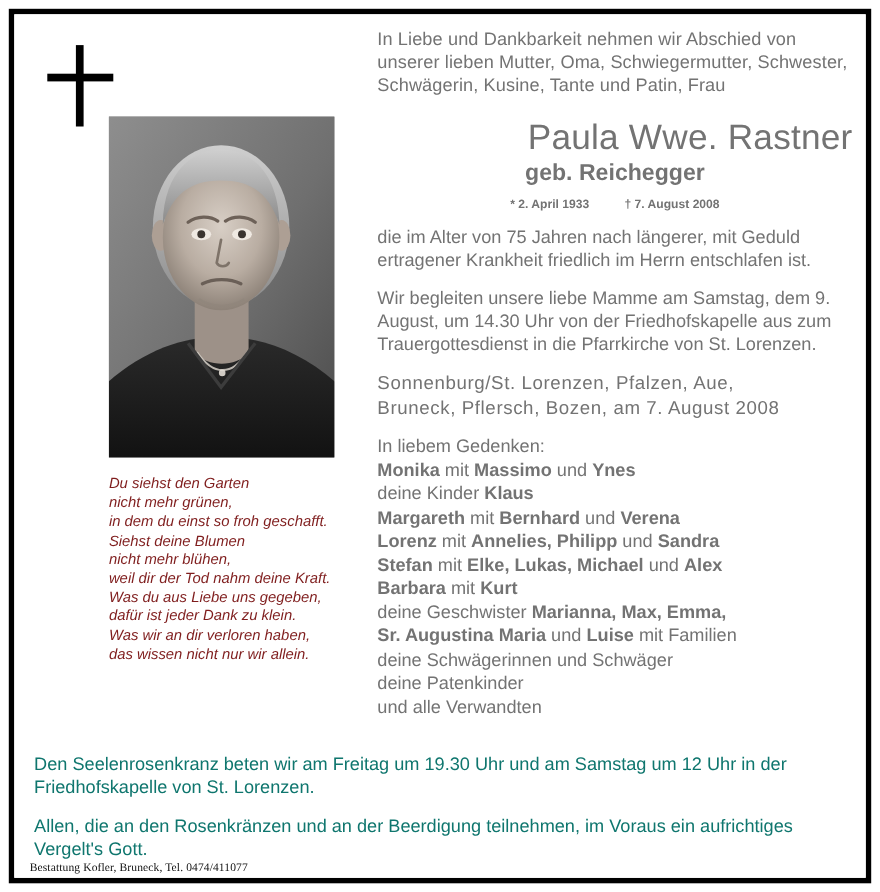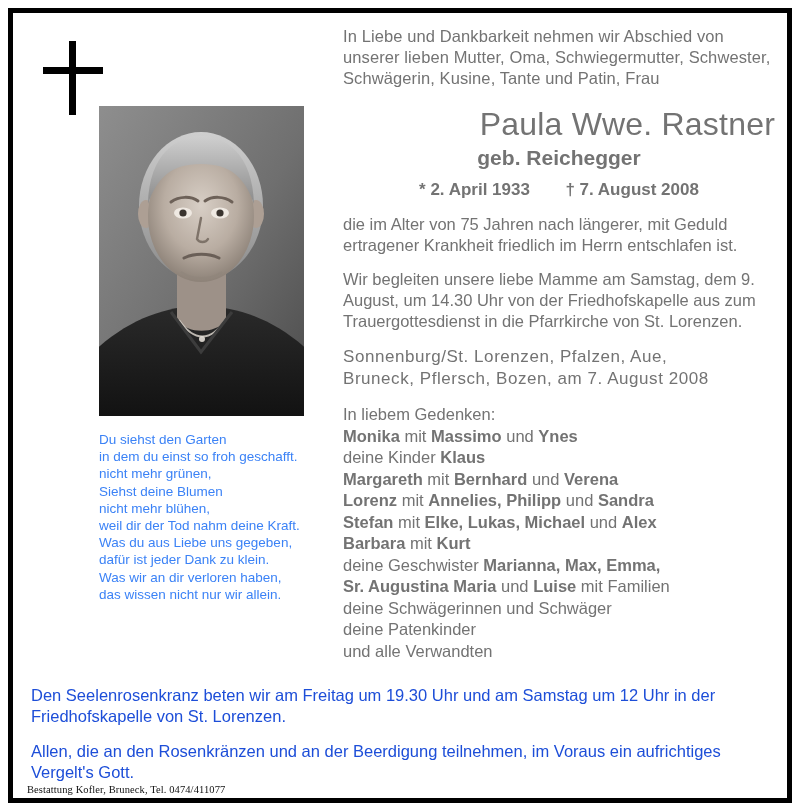--- a/index.html
+++ b/index.html
@@ -79,23 +79,24 @@
     background: #4a4a4a;
     overflow: hidden;
   }
   .photo svg { display: block; }
 
   .verse {
     position: absolute;
     left: 68px;
     top: 400px;
     width: 240px;
+    font-style: italic;
     font-size: 13.5px;
     line-height: 17.2px;
-    color: #3b82f6;
+    color: #7f1d1d;
   }
 
   
   .right-col {
     position: absolute;
     left: 330px;
     top: 13px;
     width: 432px;
     color: #737373;
   }
@@ -115,21 +116,21 @@
   .maiden {
     text-align: center;
     font-weight: bold;
     font-size: 21px;
     line-height: 25px;
     margin-top: 2px;
   }
   .dates {
     text-align: center;
     font-weight: bold;
-    font-size: 17px;
+    font-size: 11px;
     margin-top: 10px;
   }
   .dates .gap { display: inline-block; width: 26px; }
   .para {
     font-size: 16.5px;
     line-height: 21px;
     margin-top: 14px;
   }
   .para.tight { margin-top: 13px; }
   .places {
@@ -147,21 +148,21 @@
   .gedenken b { font-weight: bold; }
 
   
   .bottom {
     position: absolute;
     left: 18px;
     top: 672px;
     width: 740px;
     font-size: 16.5px;
     line-height: 21px;
-    color: #1d4ed8;
+    color: #0f766e;
   }
   .bottom .p2 { margin-top: 14px; }
 
   .footer {
     position: absolute;
     left: 14px;
     bottom: 3px;
     font-size: 10.5px;
     color: #111;
     letter-spacing: 0.1px;
@@ -235,22 +236,22 @@
 
           <path d="M 80 214 C 95 236 112 236 126 214" stroke="#d6d0c8" stroke-width="2" fill="none" opacity="0.85"></path>
           <circle cx="103" cy="233" r="3" fill="#e3ded6" opacity="0.9"></circle>
 
           <path d="M 72 206 L 102 246 L 133 206" stroke="#3c3c3c" stroke-width="3" fill="none"></path>
         </svg>
       </div>
 
       <div class="verse">
         <div>Du siehst den Garten</div>
+        <div>nicht mehr grünen,</div>
         <div>in dem du einst so froh geschafft.</div>
-        <div>nicht mehr grünen,</div>
         <div>Siehst deine Blumen</div>
         <div>nicht mehr blühen,</div>
         <div>weil dir der Tod nahm deine Kraft.</div>
         <div>Was du aus Liebe uns gegeben,</div>
         <div>dafür ist jeder Dank zu klein.</div>
         <div>Was wir an dir verloren haben,</div>
         <div>das wissen nicht nur wir allein.</div>
       </div>
     </div>
 

